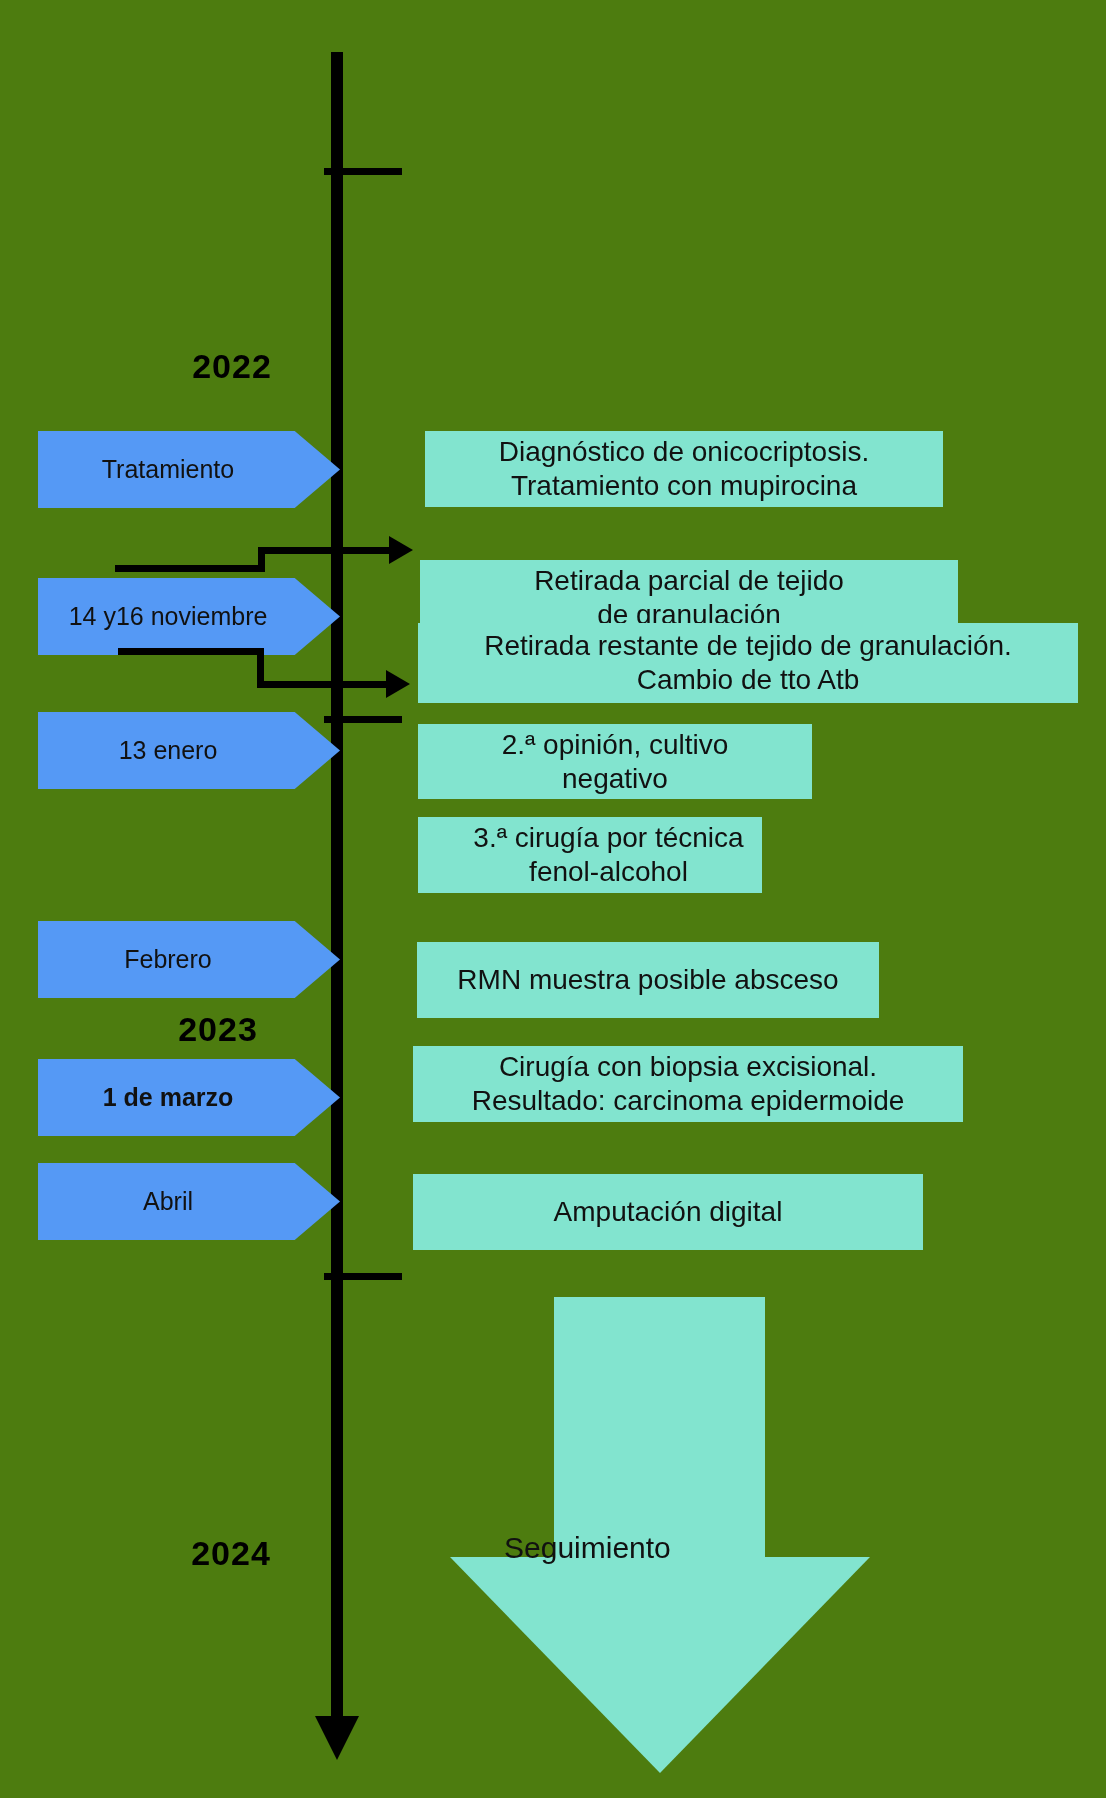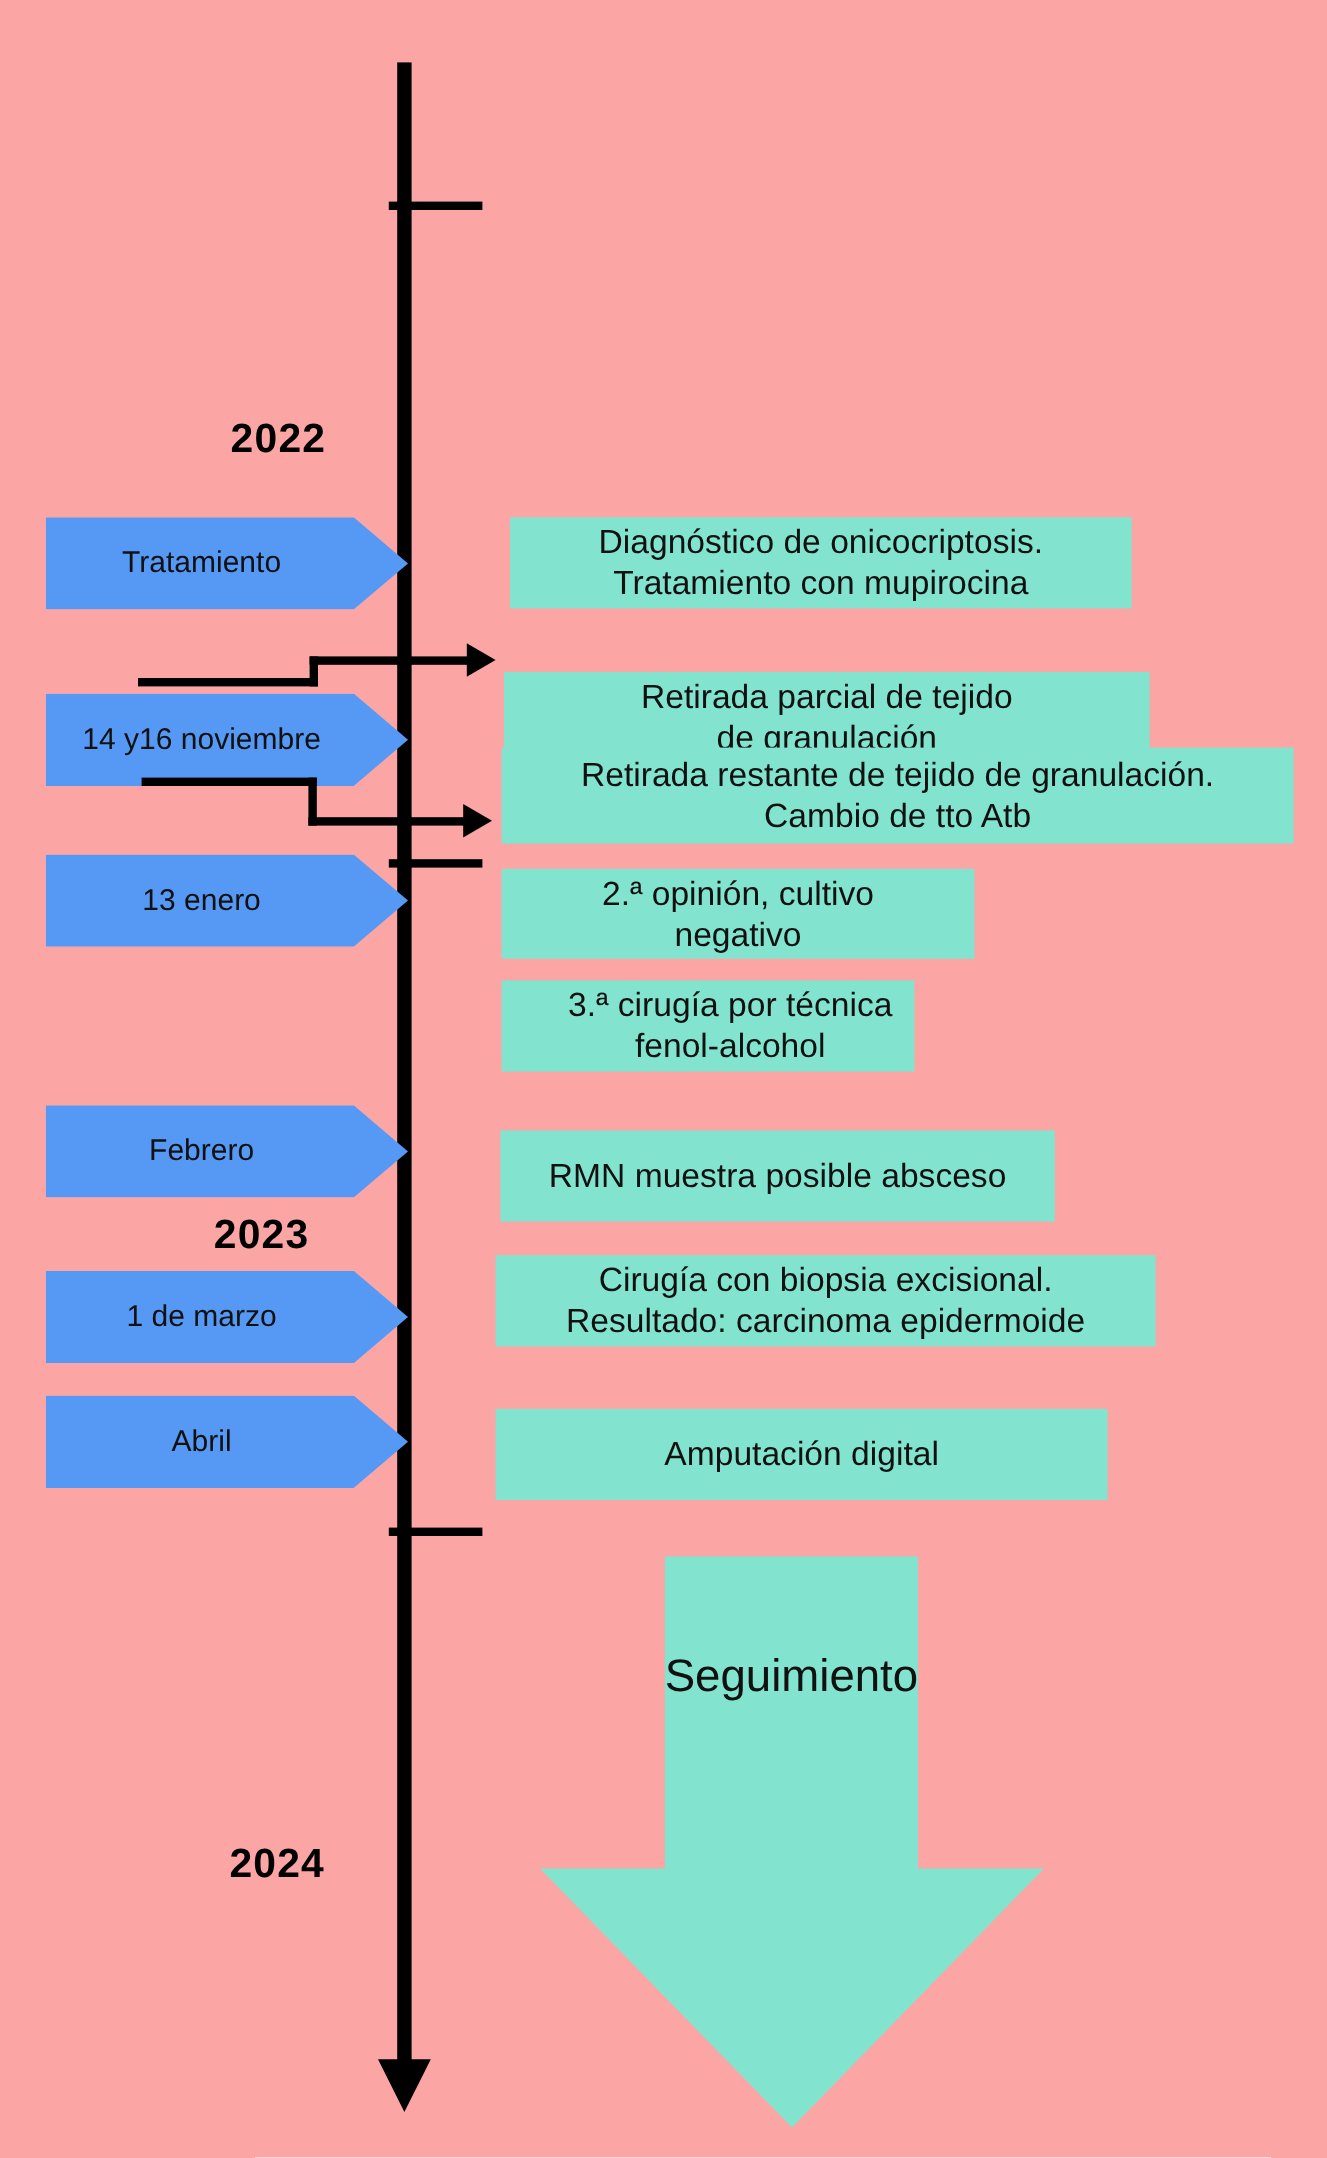--- a/index.html
+++ b/index.html
@@ -1,20 +1,20 @@
 <!DOCTYPE html>
 <html><head>
 <meta charset="utf-8">
 <style>
   html,body{margin:0;padding:0;background:#ffffff;}
   .stage{
     position:relative;
     width:1106px;
     height:1798px;
-    background:#fca5a5;
+    background:#4d7c0f;
     font-family:"Liberation Sans", sans-serif;
     overflow:hidden;
   }
   
   .tl-line{
     position:absolute;
     left:331px; top:52px;
     width:12px; height:1665px;
     background:#000;
   }
@@ -83,24 +83,24 @@
   .big-head{
     position:absolute;
     left:450px; top:1557px;
     width:0; height:0;
     border-left:210px solid transparent;
     border-right:210px solid transparent;
     border-top:216px solid #82e4cf;
   }
   .big-label{
     position:absolute;
-    left:504px; top:1376px;
+    left:504px; top:1531px;
     width:311px;
-    text-align:center;
-    font-size:38px;
+    text-align:left;
+    font-size:30px;
     color:#111;
   }
 </style>
 </head>
 <body>
 
 <div class="stage">
 
   <div class="tl-line"></div>
   <div class="tl-head"></div>
@@ -117,21 +117,21 @@
     </div>
   <div class="flag" style="top:578px;">
       <span>14 y16 noviembre</span>
     </div>
   <div class="flag" style="top:712px;">
       <span>13 enero</span>
     </div>
   <div class="flag" style="top:921px;">
       <span>Febrero</span>
     </div>
-  <div class="flag" style="top:1059px;">
+  <div class="flag" style="top:1059px;font-weight:bold;">
       <span>1 de marzo</span>
     </div>
   <div class="flag" style="top:1163px;">
       <span>Abril</span>
     </div>
 
   <div class="seg" style="left:115px; top:565px; width:150px; height:7px;"></div>
   <div class="seg" style="left:258px; top:547px; width:7px; height:25px;"></div>
   <div class="seg" style="left:258px; top:547px; width:132px; height:7px;"></div>
   <div class="carrow" style="left:389px; top:536px;"></div>

